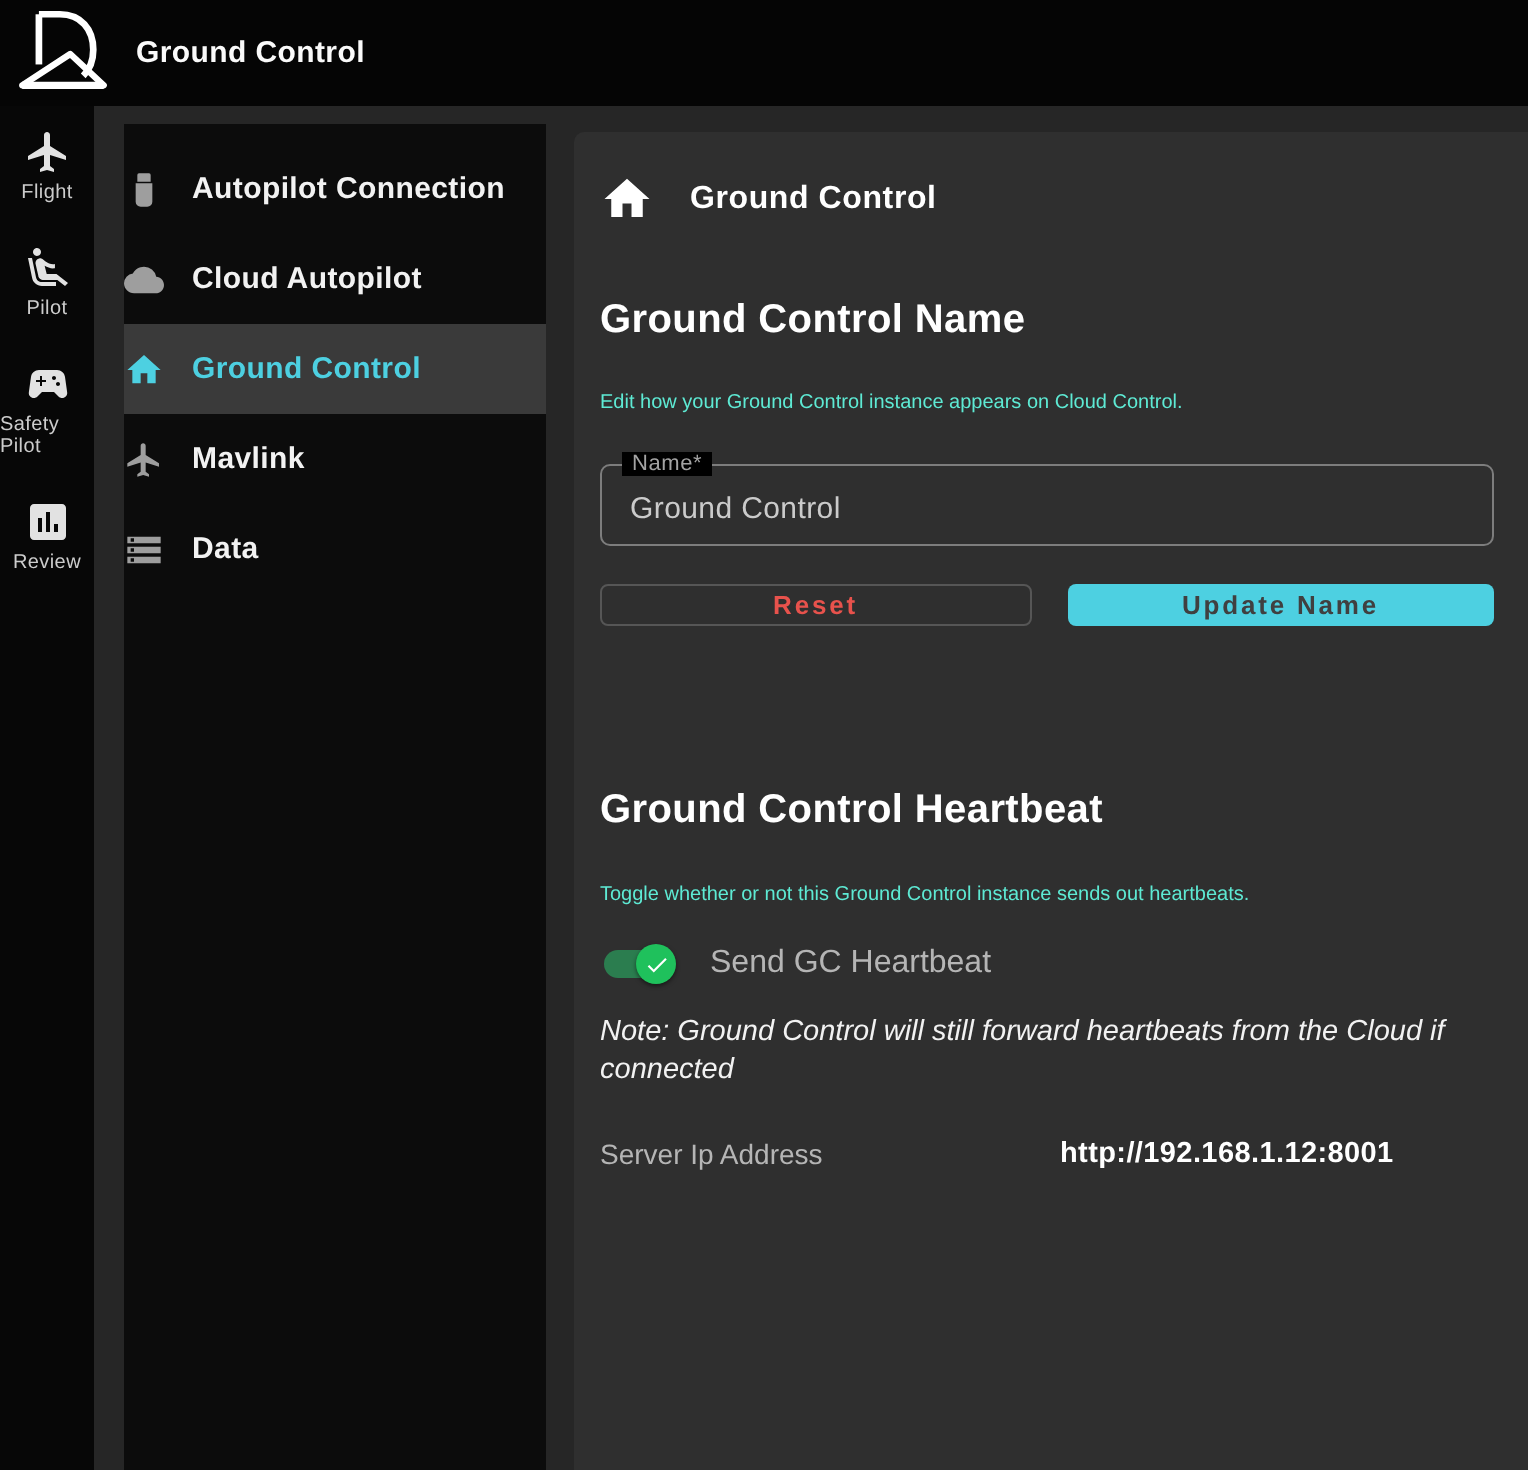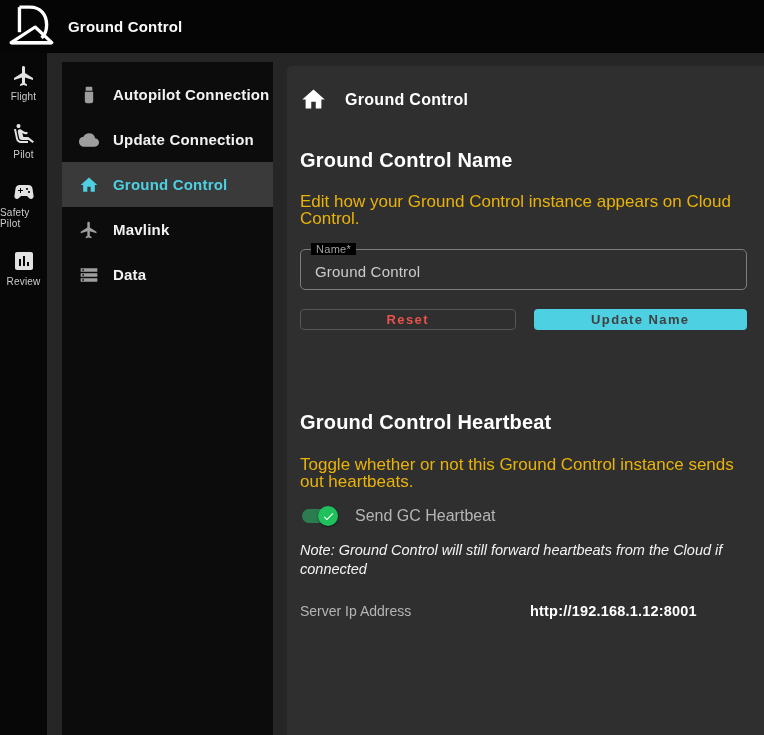--- a/index.html
+++ b/index.html
@@ -34,40 +34,40 @@
   .rail-item svg { width:24px; height:24px; fill:#e2e2e2; }
   .rail-item .rail-label { font-size:10px; color:#cccccc; letter-spacing:.2px; }
 
   
   .nav {
     width:211px; background:#0c0c0c; height:100%;
     margin-left:15px; margin-top:9px; padding-top:10px;
   }
   .nav-item {
     height:45px; display:flex; align-items:center; gap:14px;
-    padding-left:17px; cursor:pointer;
+    padding-left:0; cursor:pointer;
     font-size:15px; font-weight:600; color:#f2f2f2; letter-spacing:.2px;
   }
   .nav-item svg { width:20px; height:20px; fill:#9e9e9e; flex:0 0 auto; }
   .nav-item.selected { background:#3a3a3a; color:#4dd0e1; }
   .nav-item.selected svg { fill:#4dd0e1; }
 
   
   .main {
     flex:1; margin-left:14px; margin-top:13px;
     background:#2f2f2f; border-top-left-radius:5px;
     padding:18px 17px 0 13px; overflow:hidden;
   }
   .page-header { display:flex; align-items:center; gap:18px; margin-top:2px; }
   .page-header svg { width:27px; height:27px; fill:#ffffff; }
   .page-header .page-title { font-size:16px; font-weight:700; letter-spacing:.3px; }
 
   h2.section-heading { font-size:20px; font-weight:700; color:#ffffff; letter-spacing:.2px; }
   .heading-name { margin-top:36px; }
-  .desc { margin-top:21px; font-size:17px; color:#eab308; line-height:17px; }
+  .desc { margin-top:21px; font-size:10px; color:#5eead4; line-height:17px; }
 
   
   .field {
     margin-top:22px; position:relative;
     border:1px solid #7d7d7d; border-radius:5px; height:41px;
   }
   .field .field-label {
     position:absolute; top:-7px; left:10px;
     background:#000000; padding:0 5px;
     font-size:11px; color:#a3a3a3; letter-spacing:.3px;
@@ -159,21 +159,21 @@
     <div class="nav-item">
       <svg viewBox="0 0 24 24">
           <path d="M9 2h6a1 1 0 0 1 1 1v4H8V3a1 1 0 0 1 1-1zm1.2 1.5h1.3v2h-1.3v-2zm2.8 0h1.3v2H13v-2zM7 8h10v11a3 3 0 0 1-3 3h-4a3 3 0 0 1-3-3V8z"></path>
         </svg>
       <span>Autopilot Connection</span>
     </div>
     <div class="nav-item">
       <svg viewBox="0 0 24 24">
           <path d="M19.35 10.04A7.49 7.49 0 0 0 12 4C9.11 4 6.6 5.64 5.35 8.04A5.994 5.994 0 0 0 0 14c0 3.31 2.69 6 6 6h13c2.76 0 5-2.24 5-5 0-2.64-2.05-4.78-4.65-4.96z"></path>
         </svg>
-      <span>Update Connection</span>
+      <span>Cloud Autopilot</span>
     </div>
     <div class="nav-item selected">
       <svg viewBox="0 0 24 24">
           <path d="M10 20v-6h4v6h5v-8h3L12 3 2 12h3v8z"></path>
         </svg>
       <span>Ground Control</span>
     </div>
     <div class="nav-item">
       <svg viewBox="0 0 24 24">
           <path d="M21 16v-2l-8-5V3.5C13 2.67 12.33 2 11.5 2S10 2.67 10 3.5V9l-8 5v2l8-2.5V19l-2 1.5V22l3.5-1 3.5 1v-1.5L13 19v-5.5l8 2.5z"></path>

